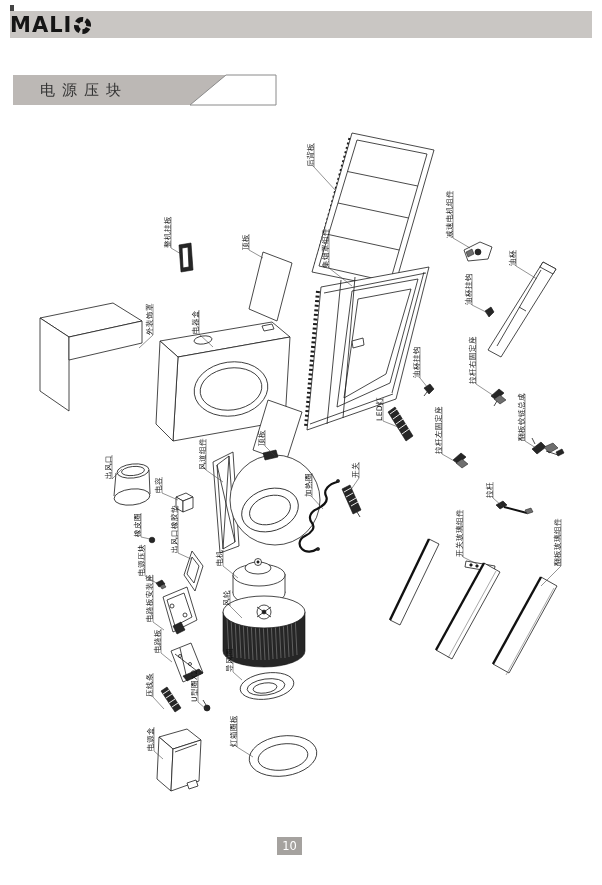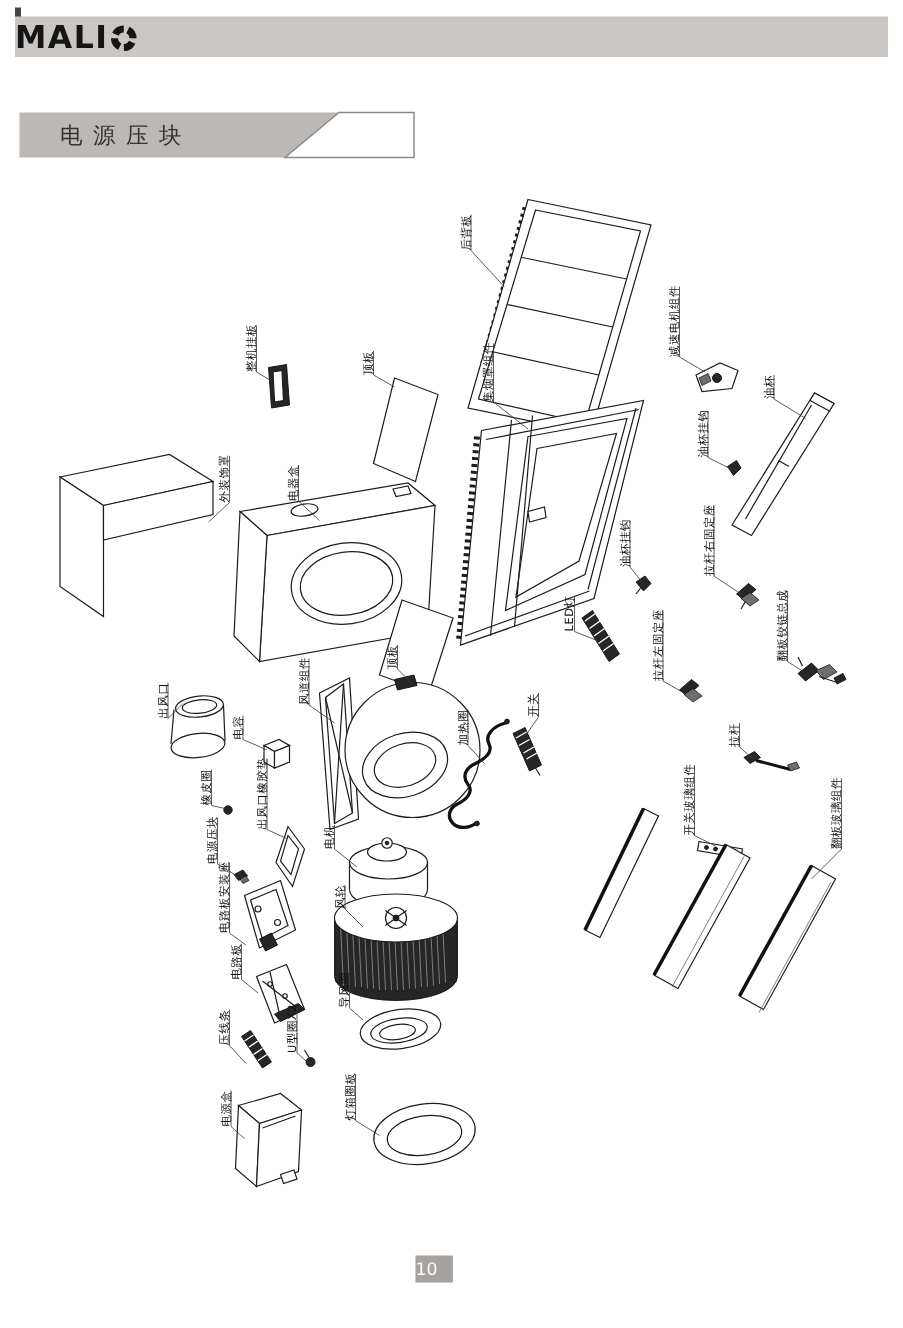--- a/index.html
+++ b/index.html
@@ -6,21 +6,21 @@
   body{width:602px;height:885px;position:relative;font-family:"DejaVu Sans","Liberation Sans",sans-serif}
   .page{position:absolute;inset:0;background:#ffffff;overflow:hidden}
   .print-mark{position:absolute;left:10px;top:5px;width:4px;height:7px;background:#444}
   .header-bar{position:absolute;left:10px;top:11px;width:582px;height:27px;background:#c9c6c3;display:flex;align-items:center;justify-content:flex-start}
   .brand{display:flex;align-items:center;gap:1px;color:#151515;font-weight:bold;font-size:21px;letter-spacing:1px}
   .brand svg{display:block;margin-top:1px}
   .title-bar{position:absolute;left:13px;top:75px;width:263px;height:30px;background:#bcb8b5}
   .title-text{position:absolute;left:27px;top:0;line-height:30px;font-size:15px;letter-spacing:7px;color:#333;white-space:nowrap}
   .title-flag{position:absolute;right:-1px;top:-1px}
   .diagram{position:absolute;left:0;top:0}
-  .page-num{position:absolute;left:277px;top:837px;width:25px;height:18px;background:#a5a29f;color:#fff;font-size:11.5px;text-align:left;line-height:18px}
+  .page-num{position:absolute;left:277px;top:837px;width:25px;height:18px;background:#a5a29f;color:#fff;font-size:11.5px;text-align:center;line-height:18px}
   svg .w{fill:#fff;stroke:#1c1c1c;stroke-width:.8}
   svg .n{fill:none;stroke:#1c1c1c;stroke-width:.8}
   svg .d{fill:#262626;stroke:#111;stroke-width:.6}
   svg .g{fill:#6e6e6e;stroke:#111;stroke-width:.5}
   svg .ldr{fill:none;stroke:#3a3a3a;stroke-width:.55}
   svg .lt{font-size:7.6px;fill:#111;letter-spacing:.4px;font-family:"DejaVu Sans","Liberation Sans",sans-serif}
   svg .hatch{stroke:#1c1c1c;stroke-width:4;stroke-dasharray:2 2.6;fill:none}
   svg .ws{stroke:#fff;stroke-width:.9;fill:none}
   svg .thin{stroke:#555;stroke-width:.5;fill:none}
   svg .e2{stroke:#111;stroke-width:2.4}

